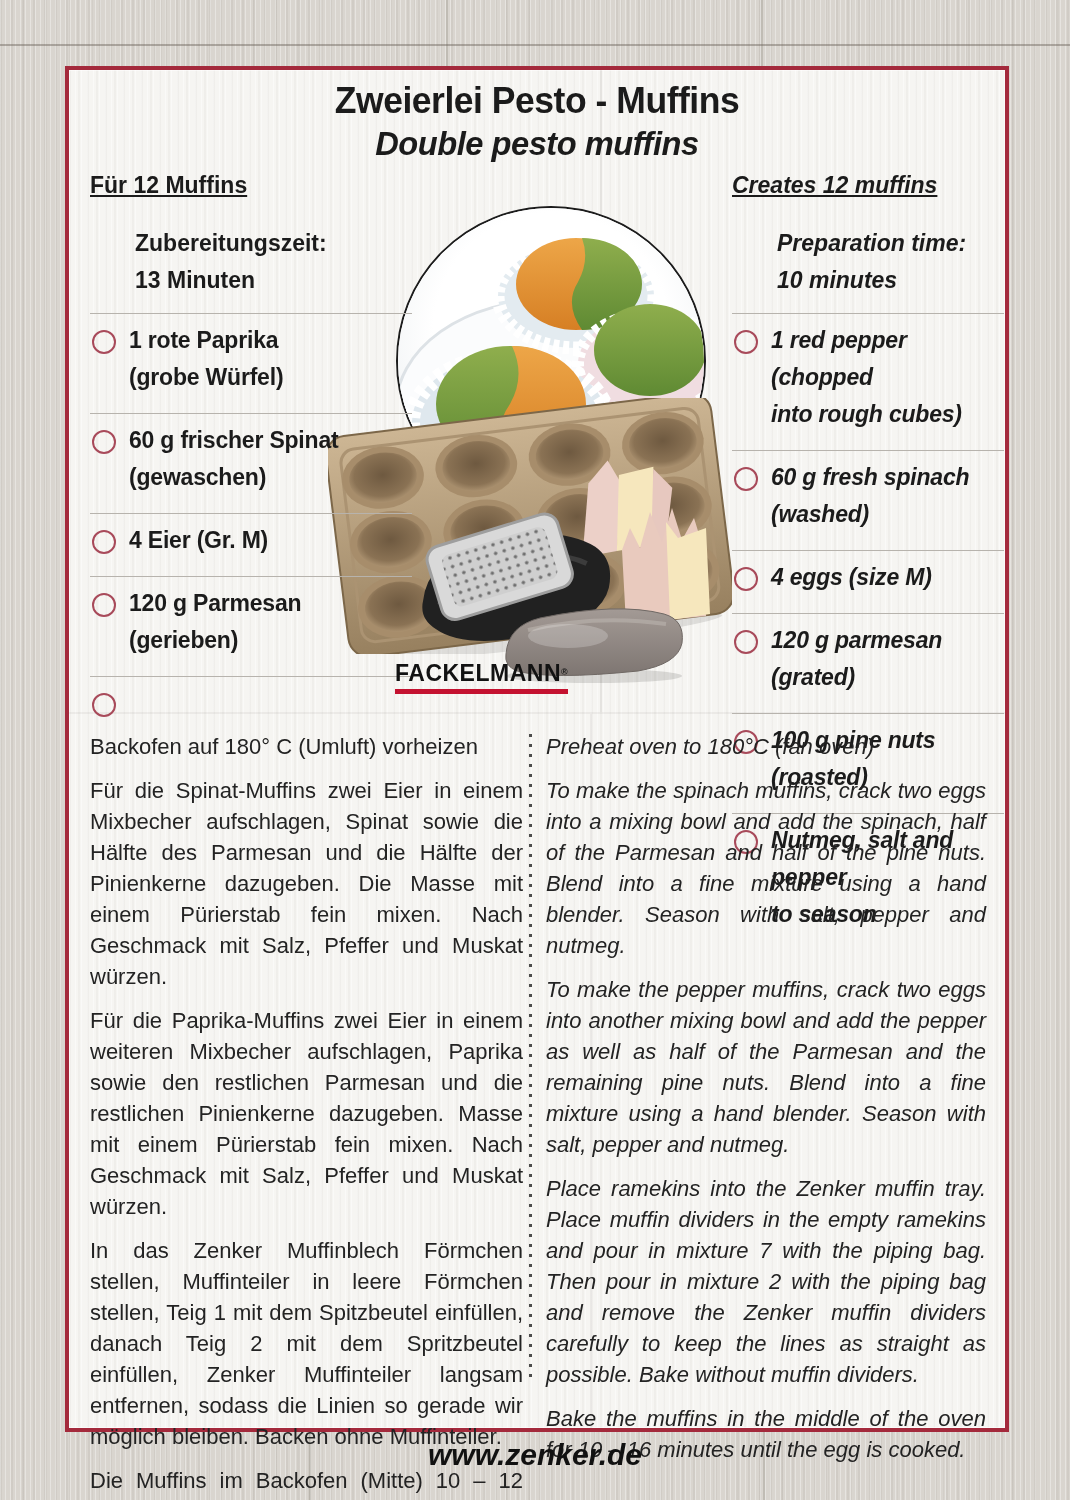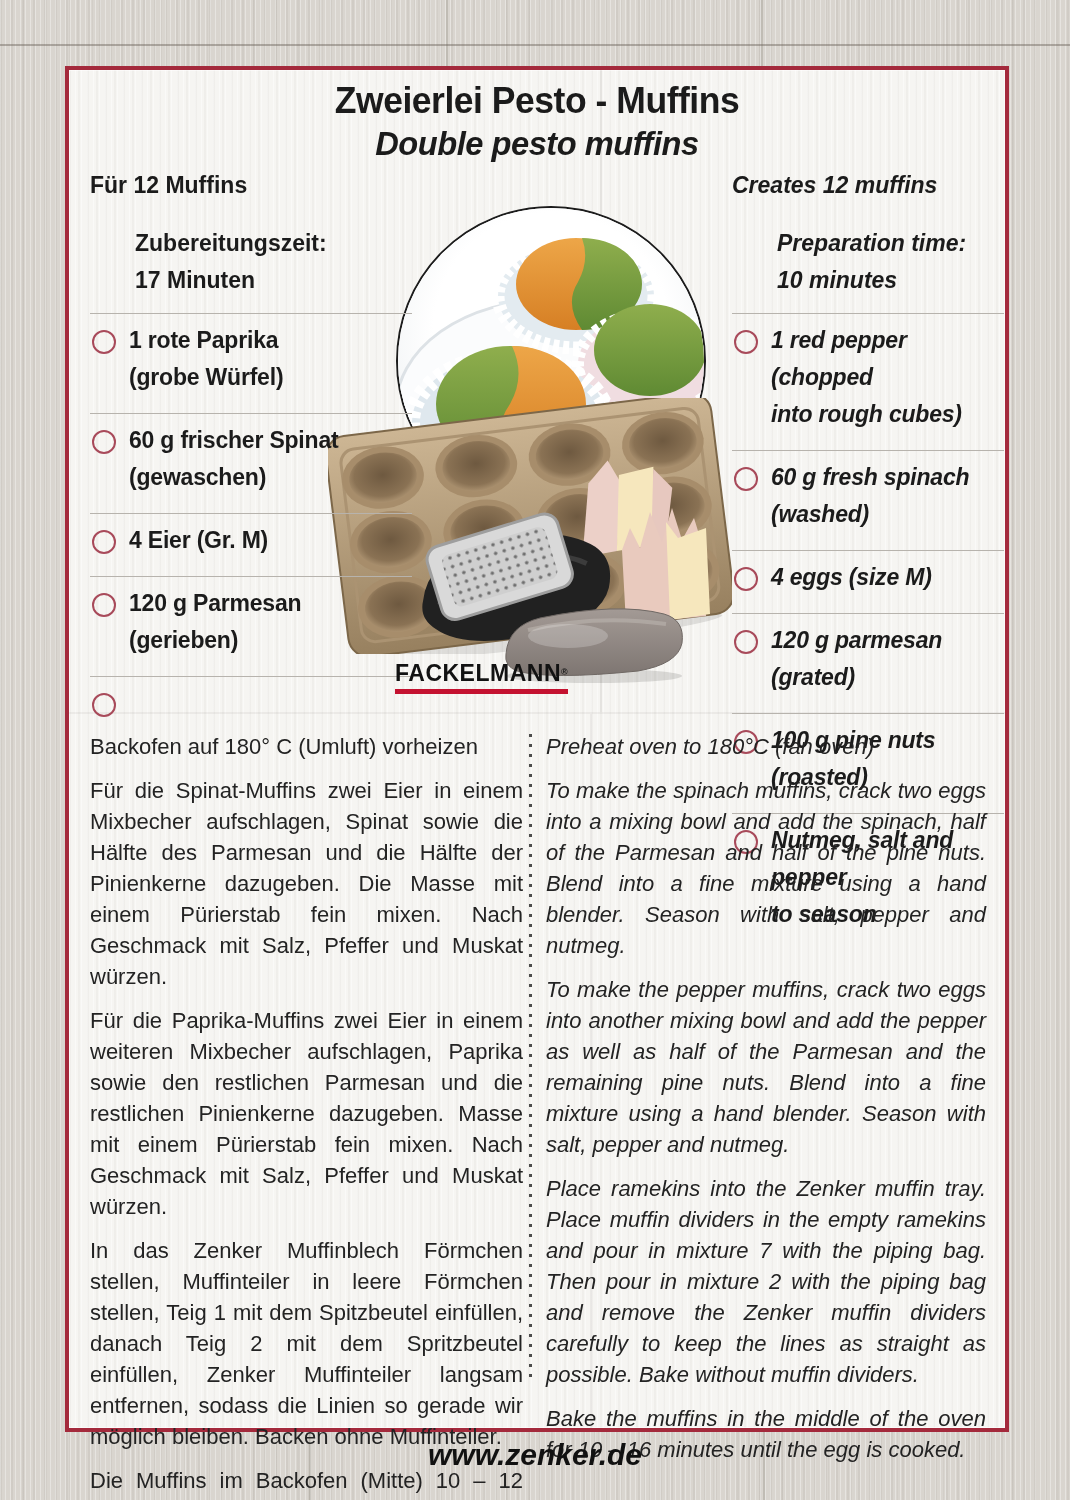--- a/index.html
+++ b/index.html
@@ -25,21 +25,21 @@
     box-shadow:0 0 0 1px rgba(255,255,255,.5) inset;
   }
 
   .titles{position:absolute;left:69px;top:80px;width:936px;text-align:center;z-index:6;}
   .titles h1{margin:0;font-size:37px;font-weight:bold;letter-spacing:-.5px;transform:scaleX(.96);}
   .titles h2{margin:2px 0 0;font-size:34px;font-weight:bold;font-style:italic;letter-spacing:-.5px;transform:scaleX(.96);}
 
   .ing{position:absolute;top:172px;z-index:6;}
   .ing.de{left:90px;width:322px;}
   .ing.en{left:732px;width:272px;}
-  .ing .serving{font-size:23px;font-weight:bold;margin-bottom:26px;}
+  .ing .serving{font-size:23px;font-weight:bold;margin-bottom:26px;text-decoration:underline;}
   .ing .prep{font-size:23px;font-weight:bold;line-height:37px;margin-bottom:14px;margin-left:45px;}
   .ing.en .serving,.ing.en .prep,.ing.en .ing-text{font-style:italic;}
   .ing-item{display:flex;border-top:1px solid #b7b3ad;padding:8px 0 9px;margin-top:8px;}
   .bullet{flex:none;width:20px;height:20px;border:2.5px solid #a84a5a;border-radius:50%;margin:8px 13px 0 2px;background:transparent;}
   .ing-text{font-size:23px;font-weight:bold;line-height:37px;white-space:pre-line;letter-spacing:-.2px;}
 
   .photo-circle{position:absolute;left:396px;top:206px;width:306px;height:306px;border-radius:50%;
     border:2px solid #1c1c1c;overflow:hidden;z-index:1;background:#fff;}
   .tray{position:absolute;left:328px;top:398px;width:404px;height:256px;z-index:2;}
   .crowns{position:absolute;left:556px;top:452px;width:180px;height:190px;z-index:3;}
@@ -81,21 +81,21 @@
 
   <header class="titles">
     <h1>Zweierlei Pesto - Muffins</h1>
     <h2>Double pesto muffins</h2>
   </header>
 
   <section class="ing de">
     <div class="serving">Für 12 Muffins</div>
     <div class="prep">
       <div>Zubereitungszeit:</div>
-      <div>17 Minuten</div>
+      <div>13 Minuten</div>
     </div>
     <div class="ing-list">
 
         <div class="ing-item">
           <span class="bullet"></span>
           <span class="ing-text">1 rote Paprika
 (grobe Würfel)</span>
         </div>
 
         <div class="ing-item">

